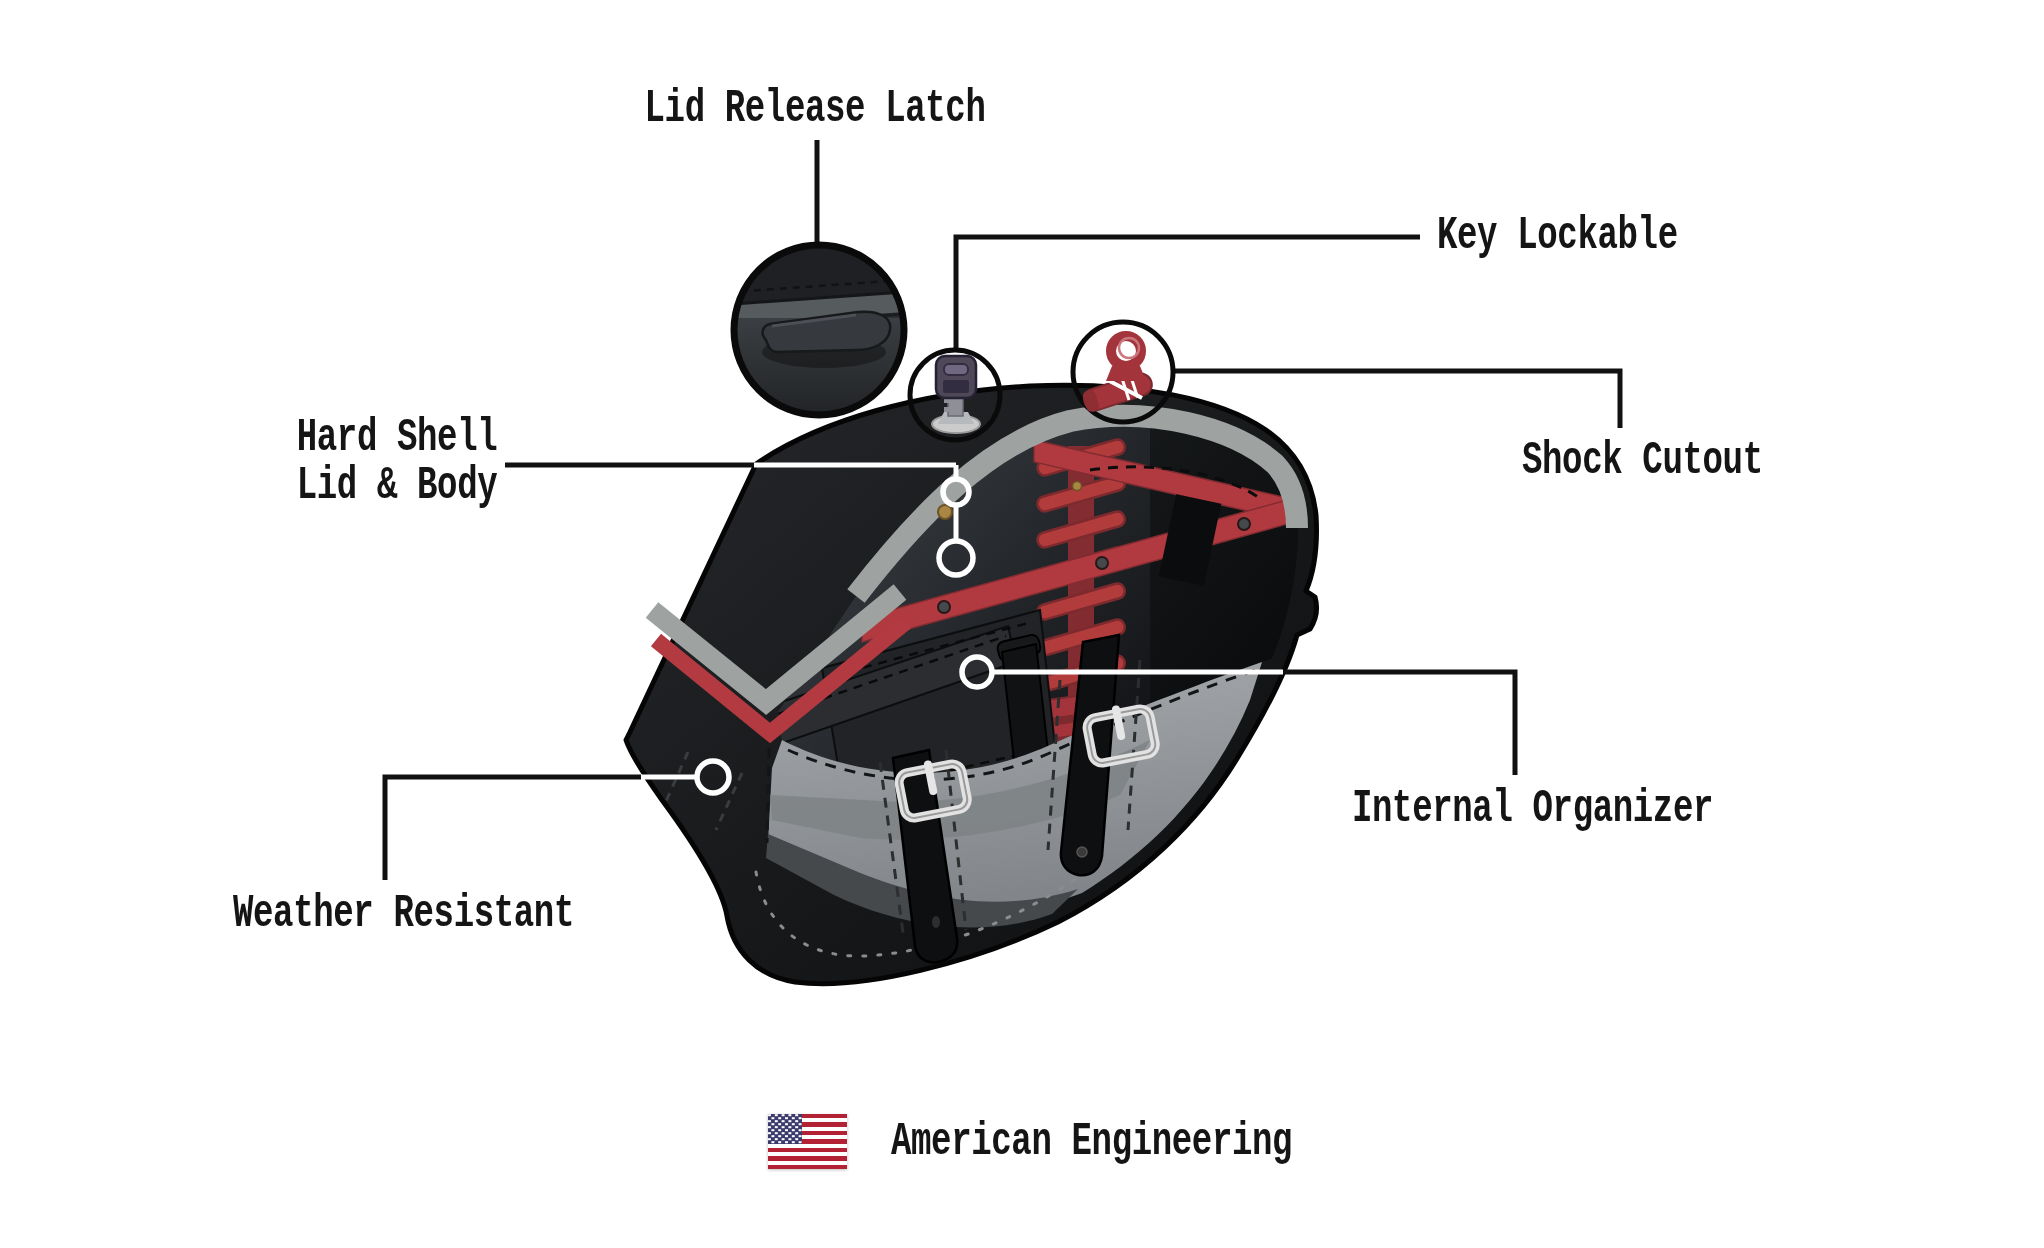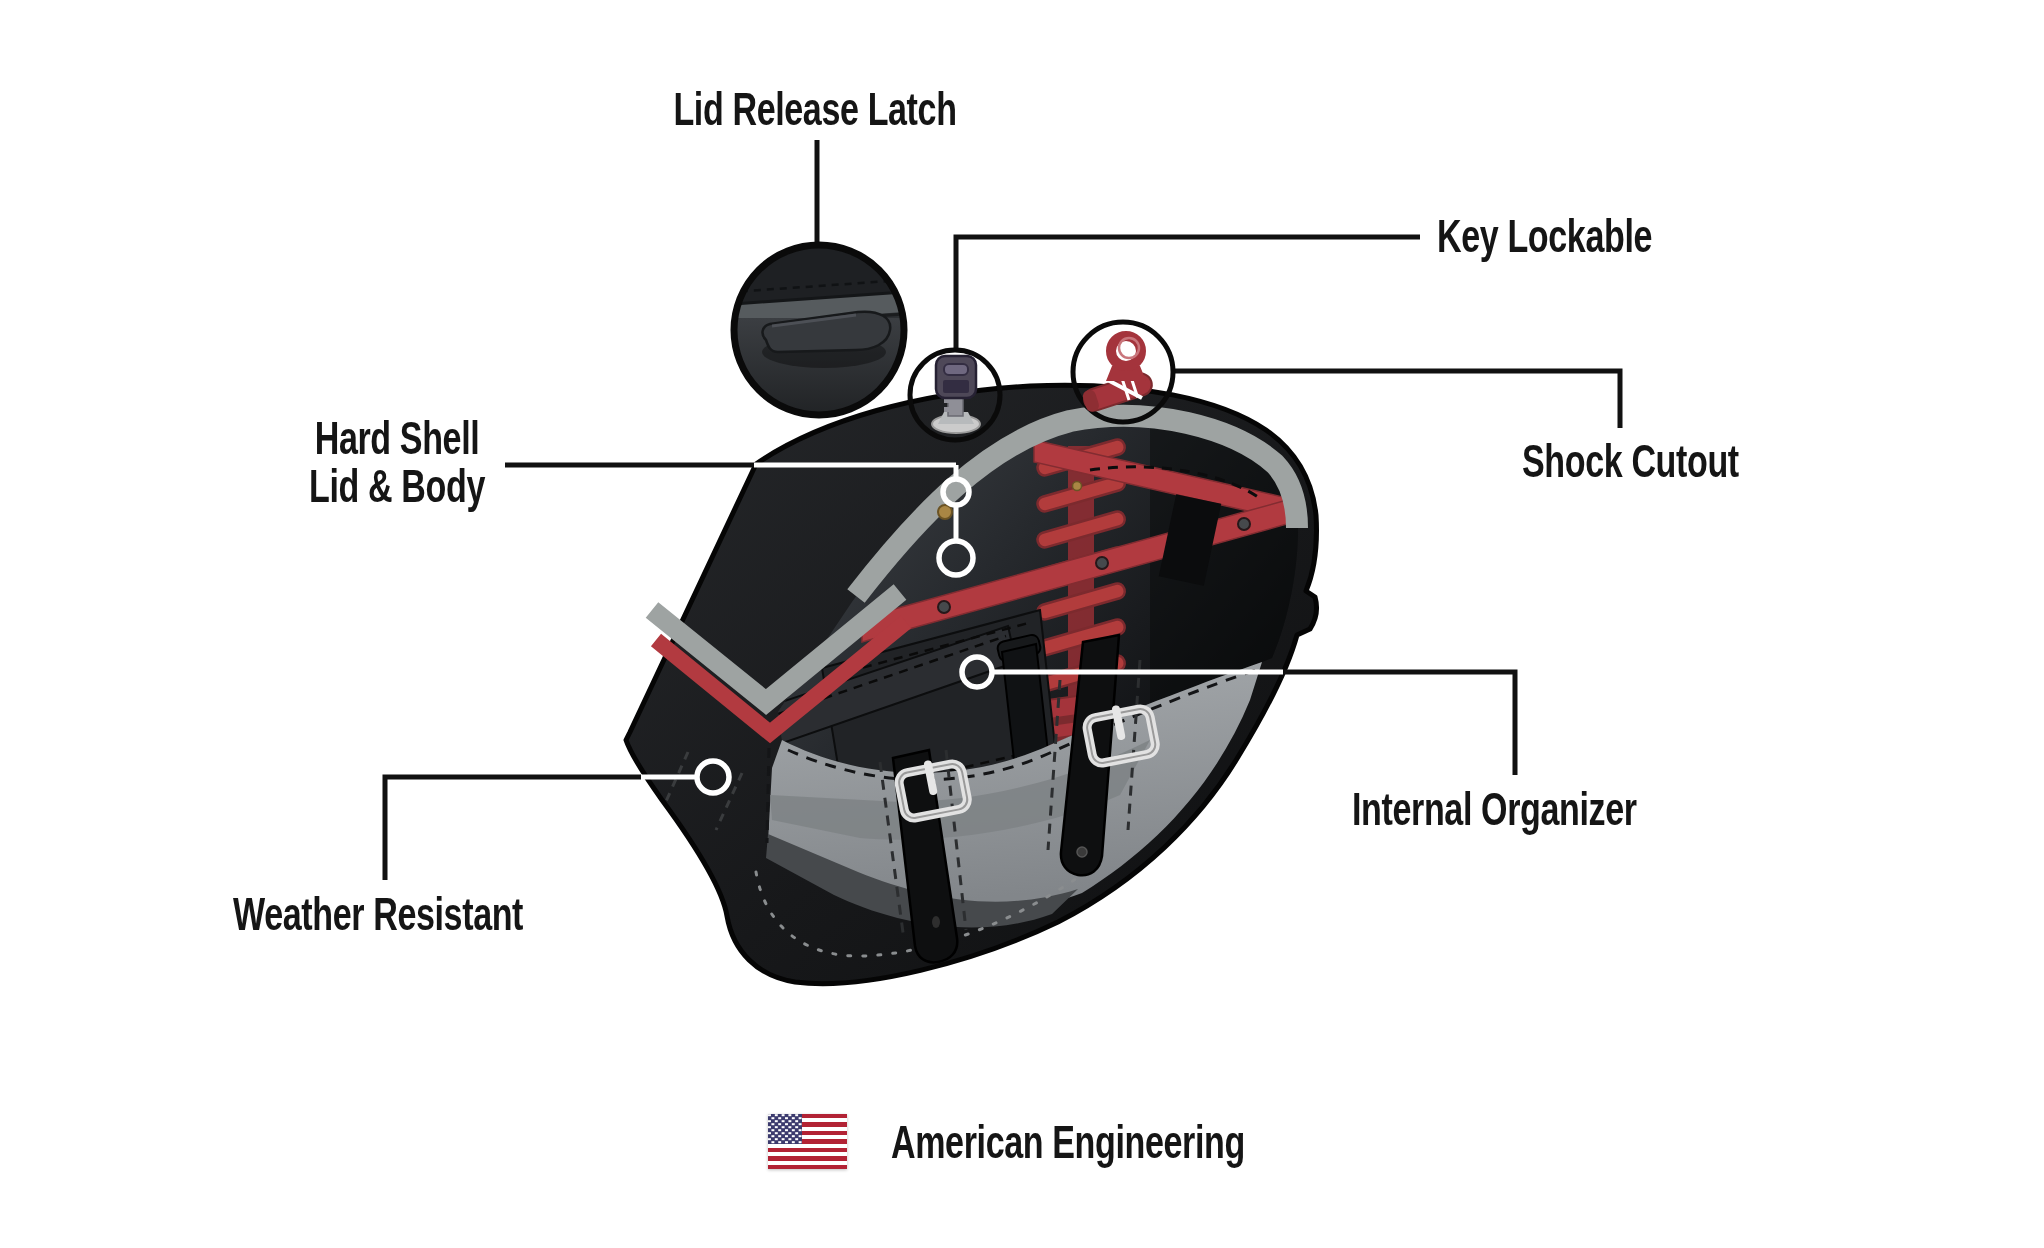--- a/index.html
+++ b/index.html
@@ -1,17 +1,17 @@
 <!DOCTYPE html>
 <html><head>
 <meta charset="utf-8">
 <style>
   html,body{margin:0;padding:0;background:#ffffff;}
   .stage{position:relative;width:2044px;height:1248px;background:#ffffff;overflow:hidden;
-         font-family:Liberation Sans, sans-serif;}
+         font-family:Liberation Mono, monospace;}
   .diagram-svg{position:absolute;left:0;top:0;}
   .callout{position:absolute;color:#151515;font-weight:700;font-size:46px;line-height:1.04;
            white-space:nowrap;letter-spacing:-0.5px;}
   .co-center{transform:translate(-50%,-50%) scaleX(0.74);transform-origin:center;}
   .co-left{transform:translate(0,-50%) scaleX(0.74);transform-origin:left center;}
   .co-block{text-align:center;}
   .footer-row{position:absolute;left:768px;top:1114px;display:flex;align-items:center;}
   .flag{position:relative;width:79px;height:55px;flex:0 0 auto;
         background:repeating-linear-gradient(180deg,#B22234 0 4.23px,#ffffff 4.23px 8.46px);
         box-shadow:0 1px 3px rgba(0,0,0,0.25);}

